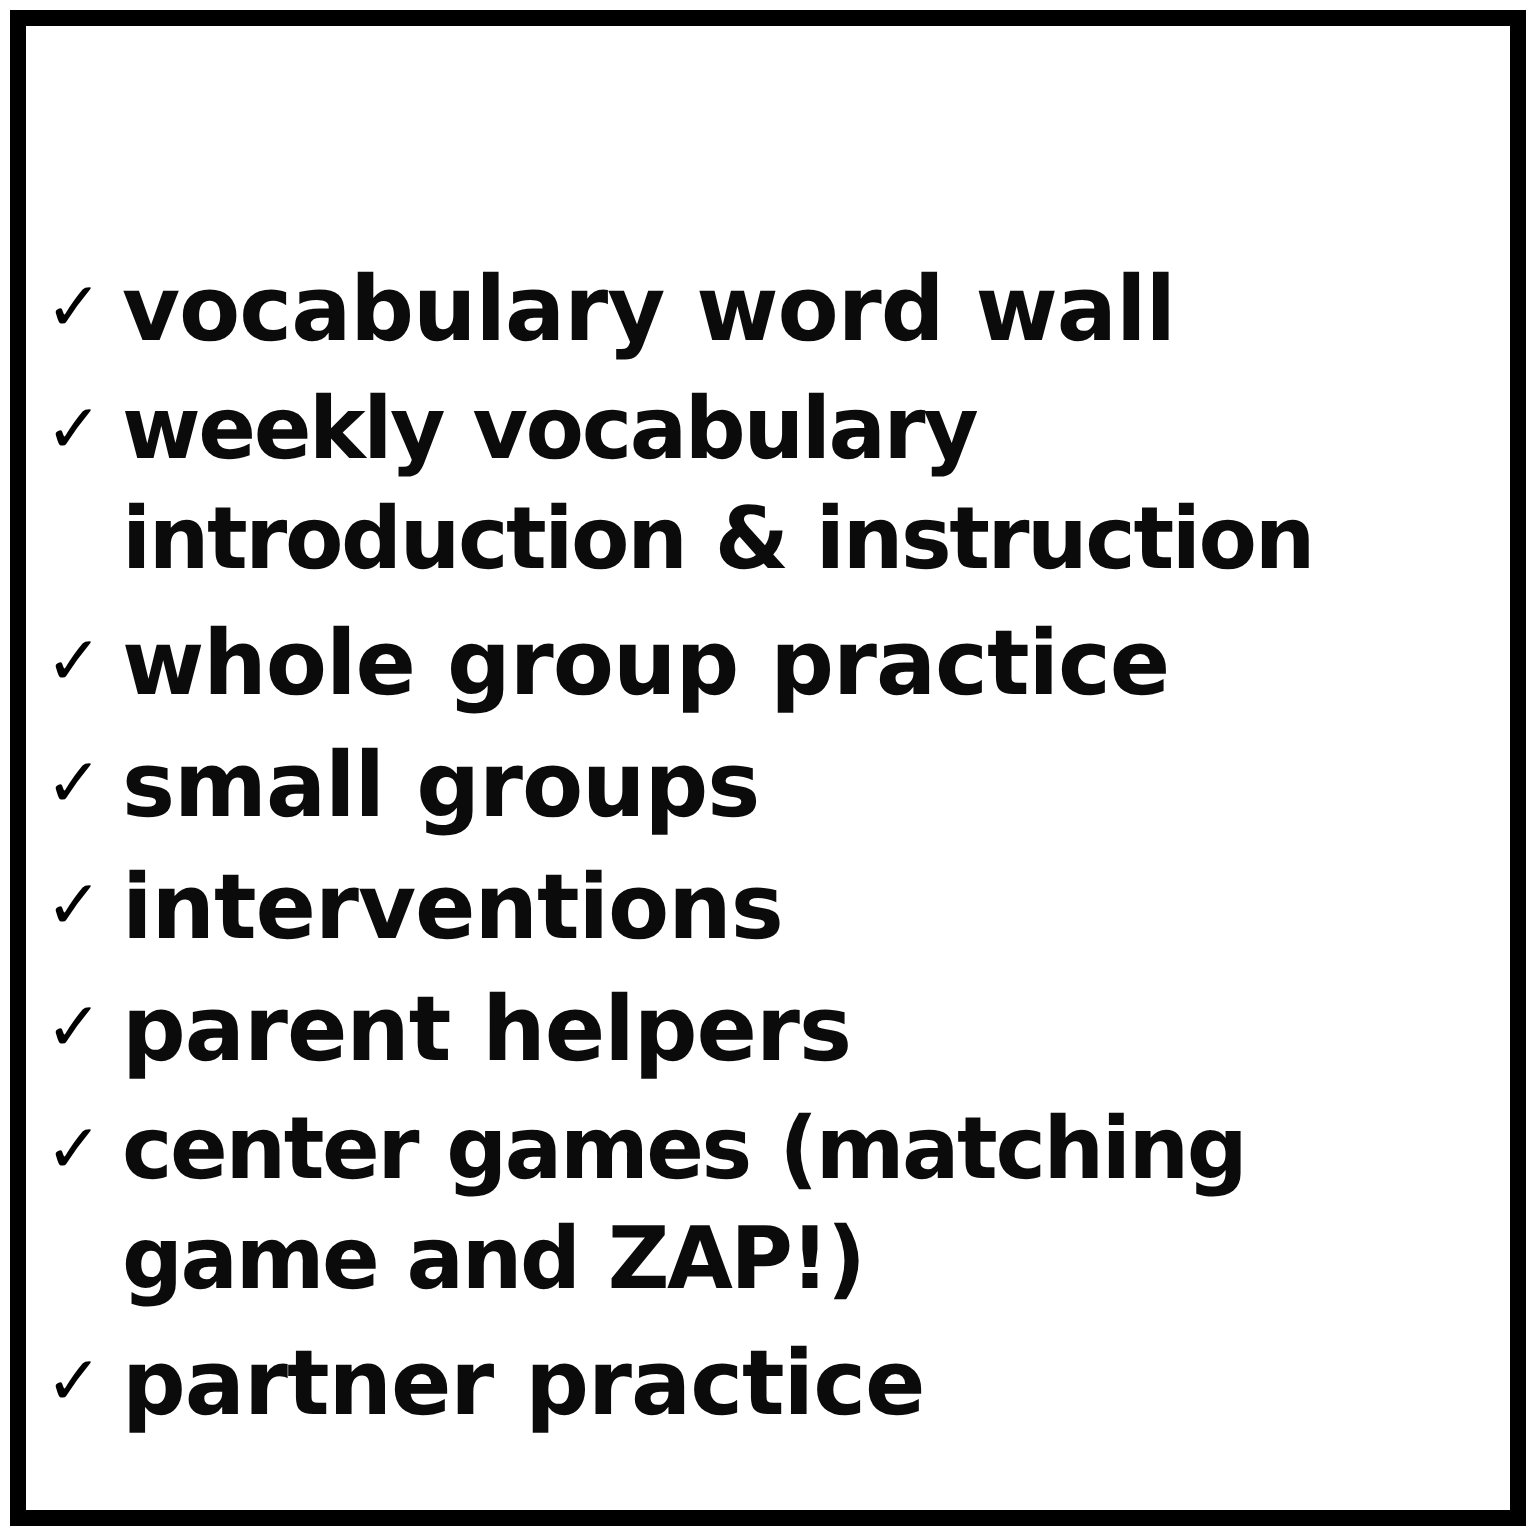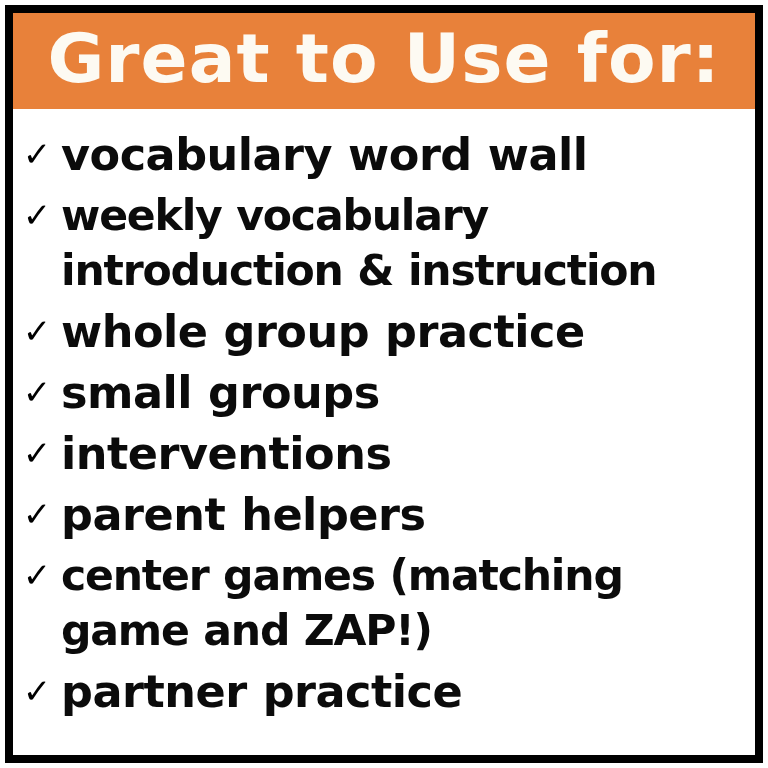--- a/index.html
+++ b/index.html
@@ -98,23 +98,20 @@
   .item-label.tight {
     font-size: 43px;
     letter-spacing: -1.2px;
   }
 </style>
 </head>
 <body>
 
 <div class="poster">
 
-  <div class="banner">
-    <div class="banner-title">Great to Use for:</div>
-  </div>
 
   <ul class="list">
 
     <li class="item">
       <span class="check-icon">✓</span>
       <span class="item-label">vocabulary word wall</span>
     </li>
 
     <li class="item">
       <span class="check-icon">✓</span>

